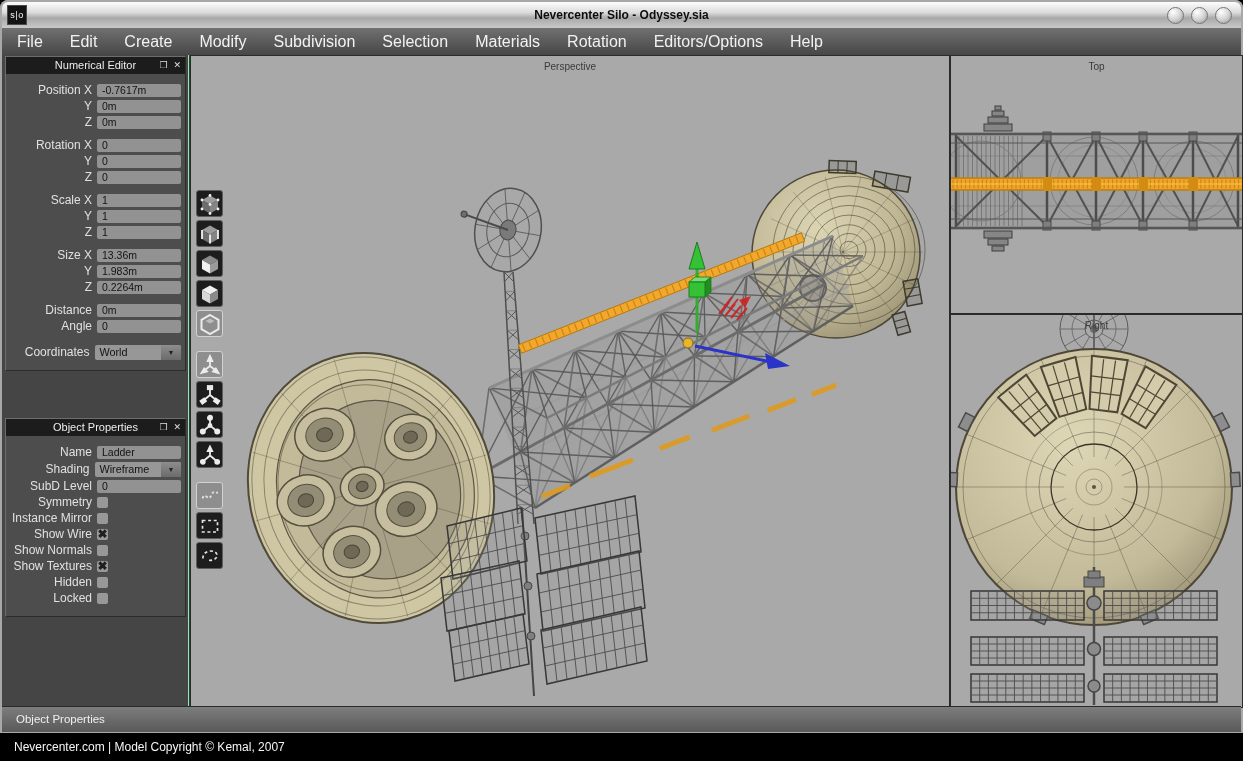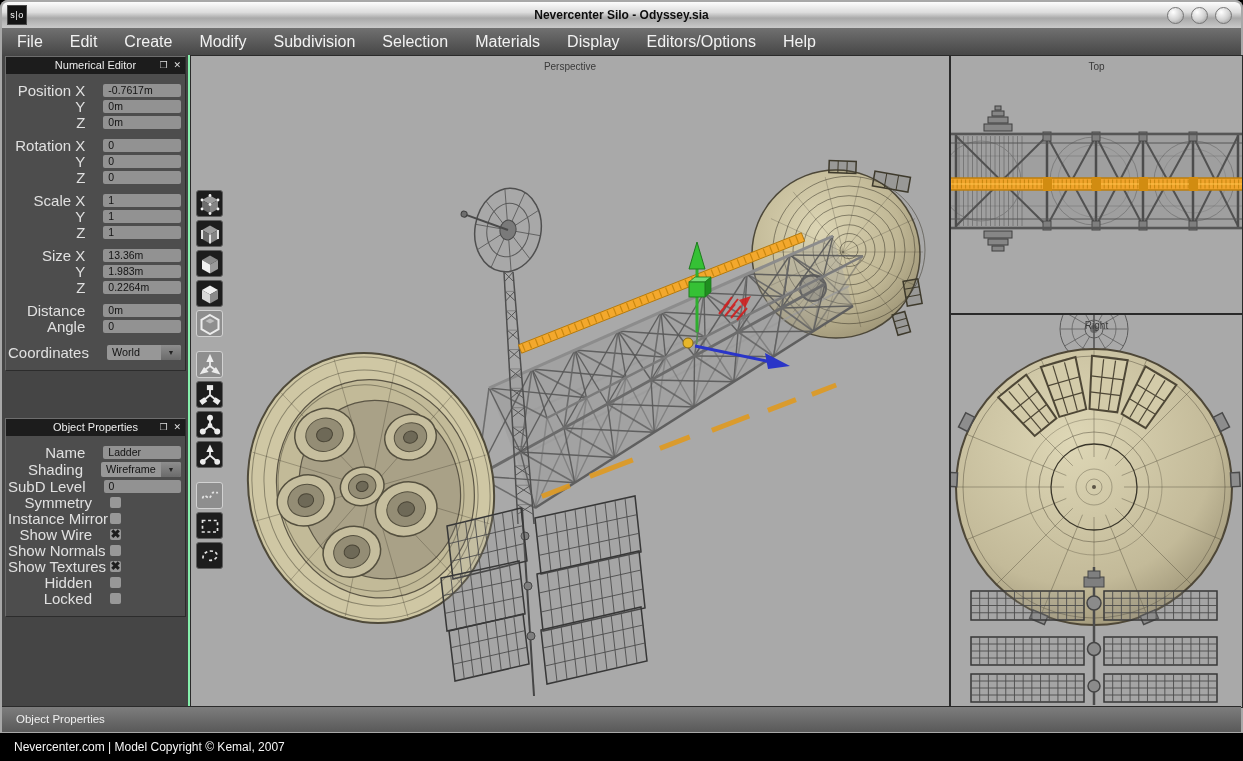--- a/index.html
+++ b/index.html
@@ -17,31 +17,31 @@
   .win-controls{margin-left:auto;margin-right:9px;display:flex;gap:7px;z-index:3;}
   .win-btn{width:15px;height:15px;border-radius:50%;border:1px solid #767676;
            background:radial-gradient(circle at 35% 28%,#ffffff,#d0d0d0 55%,#909090);}
   
   .menubar{position:absolute;left:2px;right:2px;top:28px;height:27px;
            background:linear-gradient(#707070,#474747);border-bottom:1px solid #1f1f1f;
            display:flex;align-items:center;padding-left:15px;gap:27px;}
   .menu-item{color:#f2f2f2;font-size:16px;cursor:default;}
   
   .content{position:absolute;left:2px;top:55px;width:1239px;height:651px;background:#3b3b3b;}
-  .left-col{position:absolute;left:0;top:0;width:186px;height:651px;background:#454545;border-right:6px solid #86efac;}
+  .left-col{position:absolute;left:0;top:0;width:186px;height:651px;background:#454545;border-right:1px solid #86efac;}
   .panel{position:absolute;left:3px;width:179px;background:#4d4d4d;
          border:1px solid #6d6d6d;border-right-color:#2c2c2c;border-bottom-color:#2c2c2c;}
   .panel-title{height:17px;background:#1c1c1c;color:#ececec;font-size:11px;line-height:17px;
                text-align:center;position:relative;}
   .panel-btns{position:absolute;right:4px;top:0;height:17px;display:flex;gap:6px;align-items:center;
               color:#dfdfdf;font-size:9px;}
   .panel-btns span{cursor:default;}
   .panel-body{padding:8px 4px 10px 2px;}
   .prow{display:flex;align-items:center;height:16px;}
-  .plabel{width:84px;text-align:right;padding-right:18px;color:#e0e0e0;font-size:15px;white-space:nowrap;}
+  .plabel{width:84px;text-align:right;padding-right:5px;color:#e0e0e0;font-size:12px;white-space:nowrap;}
   .pfield{width:79px;height:13px;line-height:13px;background:#929292;border-radius:2px;
           font-size:10.5px;color:#131313;padding-left:5px;}
   .field-group{margin-bottom:7px;}
   .dropdown{width:84px;height:15px;background:#979797;border-radius:2px;position:relative;
             font-size:10.8px;color:#131313;line-height:15px;padding-left:5px;}
   .dropdown .dd-arrow{position:absolute;right:0;top:0;bottom:0;width:20px;border-radius:0 2px 2px 0;
             background:linear-gradient(#8d8d8d,#6b6b6b);text-align:center;font-size:7px;line-height:15px;color:#222;}
   .cbox{width:11px;height:11px;background:#989898;border-radius:2px;position:relative;
         font-size:12px;line-height:10px;color:#1e1e1e;font-weight:bold;text-align:center;}
   .coords-row{margin-top:10px;align-items:center;}
@@ -80,21 +80,21 @@
   </div>
 
   <div class="menubar">
       <span class="menu-item">File</span>
       <span class="menu-item">Edit</span>
       <span class="menu-item">Create</span>
       <span class="menu-item">Modify</span>
       <span class="menu-item">Subdivision</span>
       <span class="menu-item">Selection</span>
       <span class="menu-item">Materials</span>
-      <span class="menu-item">Display</span>
+      <span class="menu-item">Rotation</span>
       <span class="menu-item">Editors/Options</span>
       <span class="menu-item">Help</span>
     </div>
 
   <div class="content">
     <div class="left-col">
 
       <div class="panel" style="top:1px;">
         <div class="panel-title">
           <span>Numerical Editor</span>

